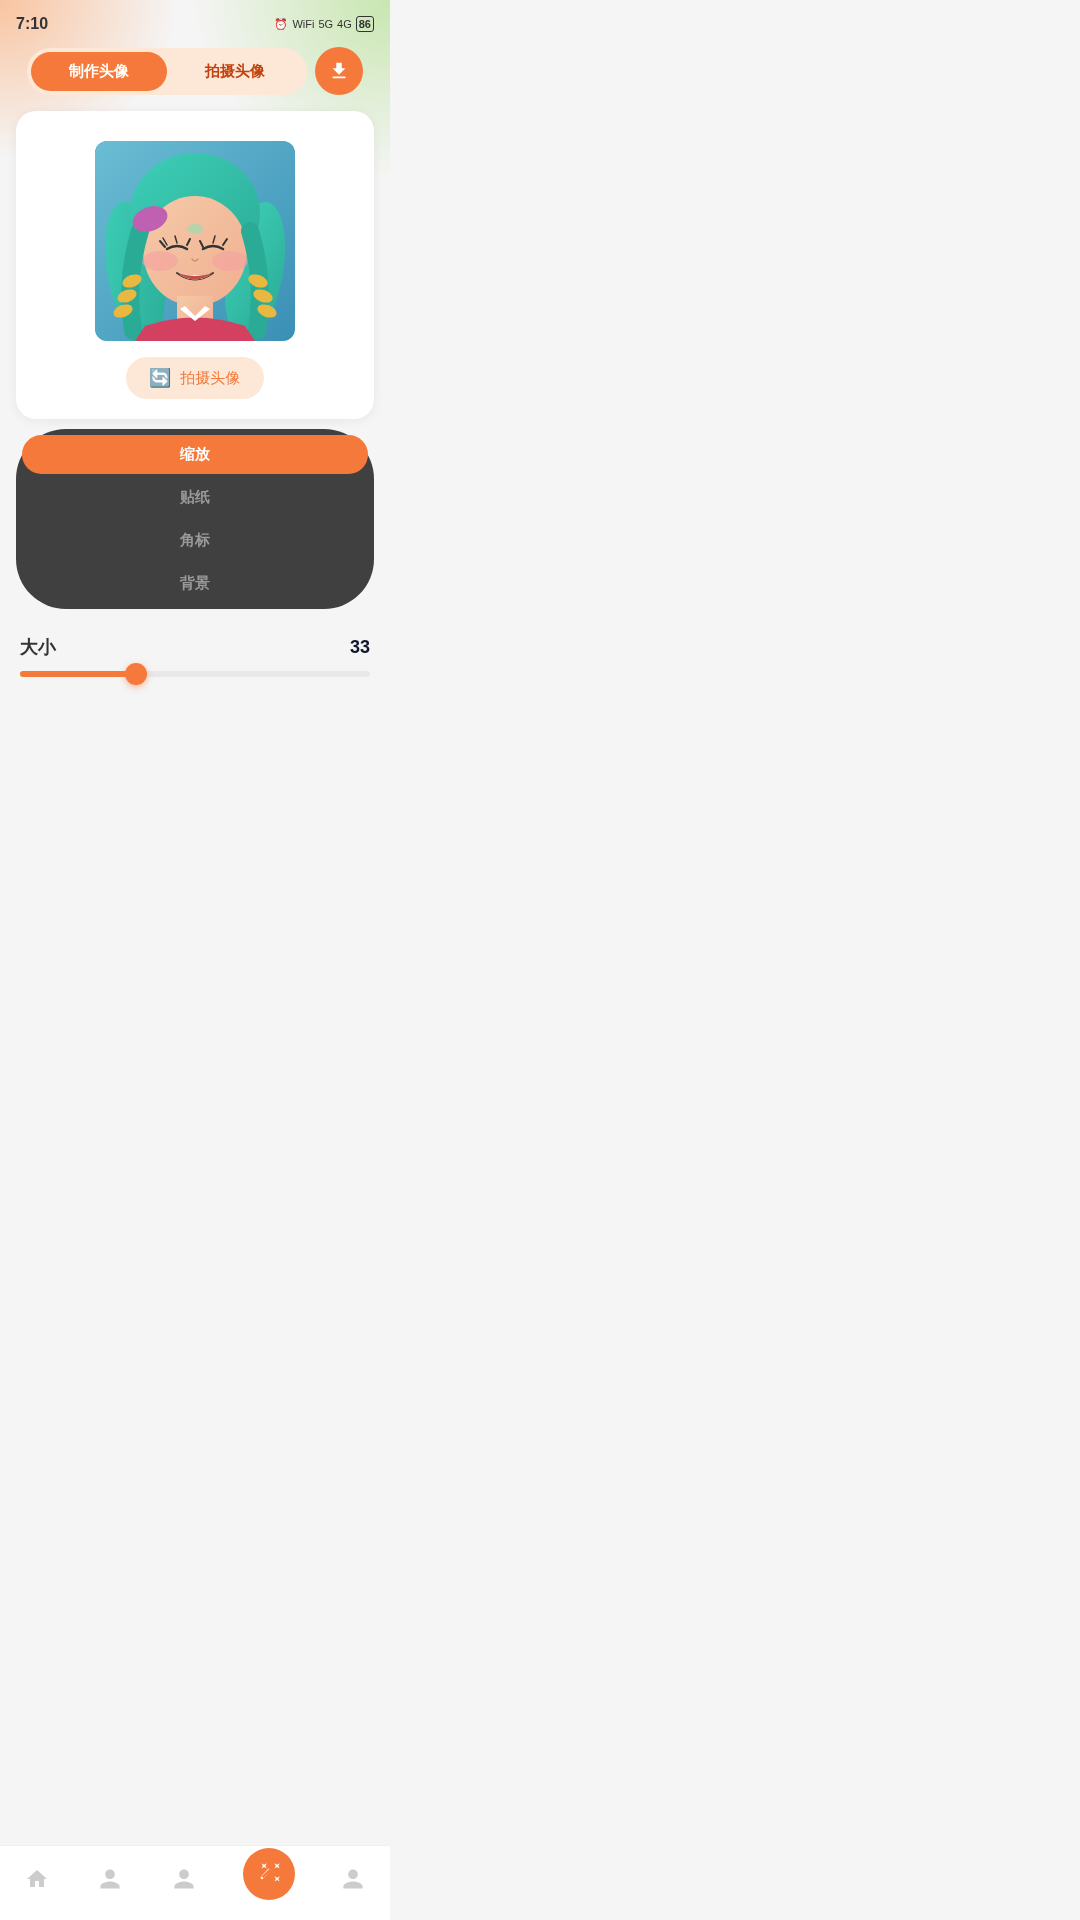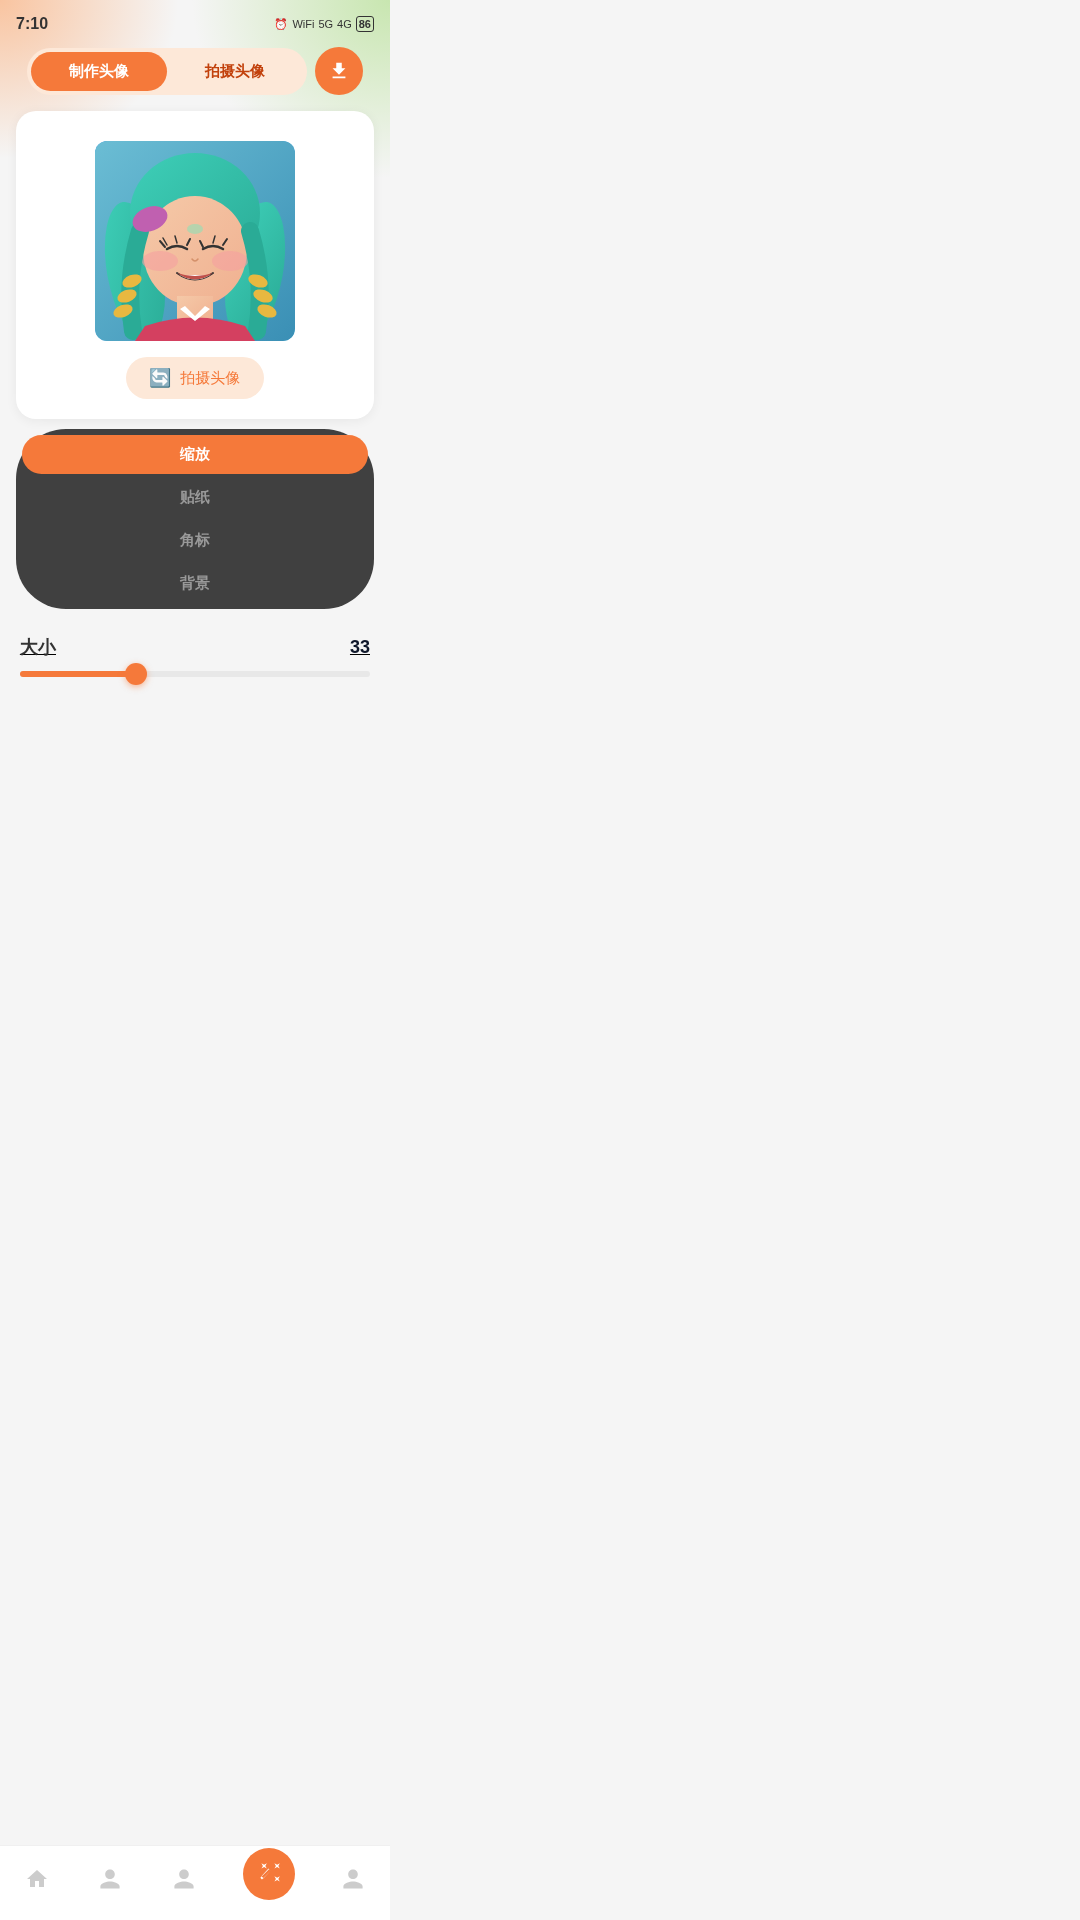--- a/index.html
+++ b/index.html
@@ -191,21 +191,20 @@
     .cat-tab.inactive {
       background: transparent;
       color: #999;
     }
 
     
     .sliders-section {
       padding: 16px 20px;
       position: relative;
       z-index: 5;
-      text-decoration: underline;
     }
     .slider-row {
       margin-bottom: 20px;
     }
     .slider-label-row {
       display: flex;
       justify-content: space-between;
       align-items: center;
       margin-bottom: 12px;
     }

